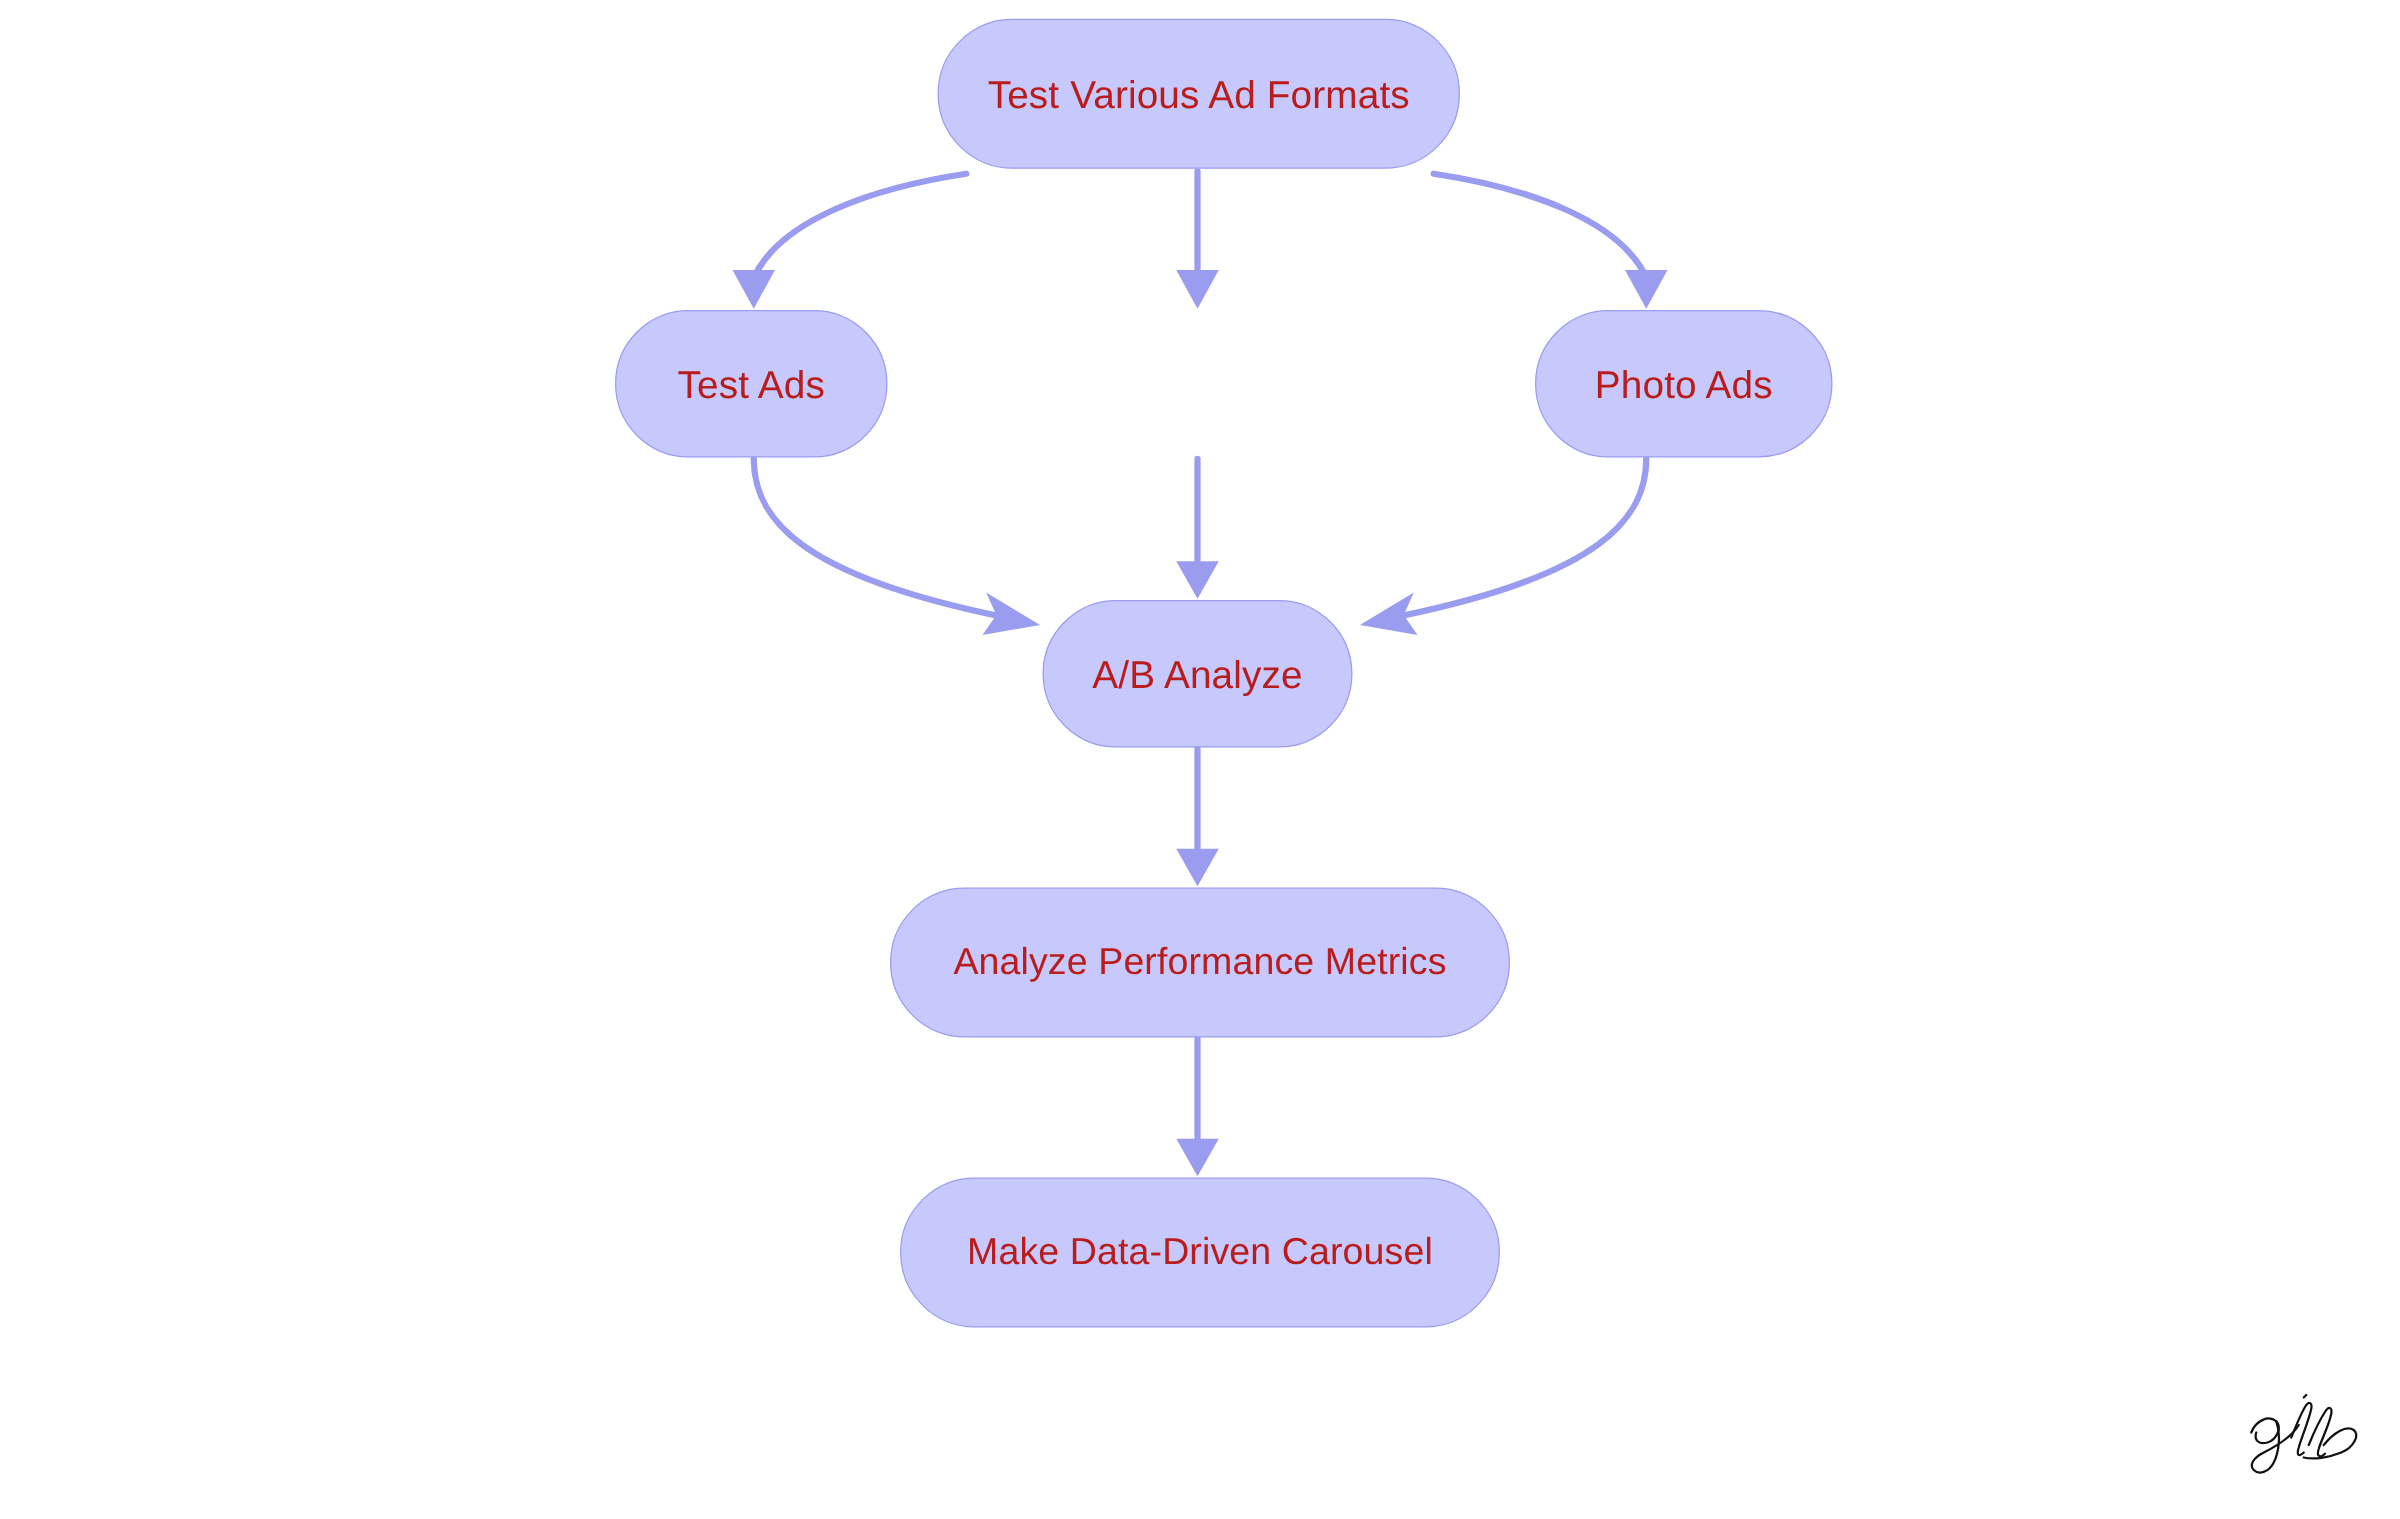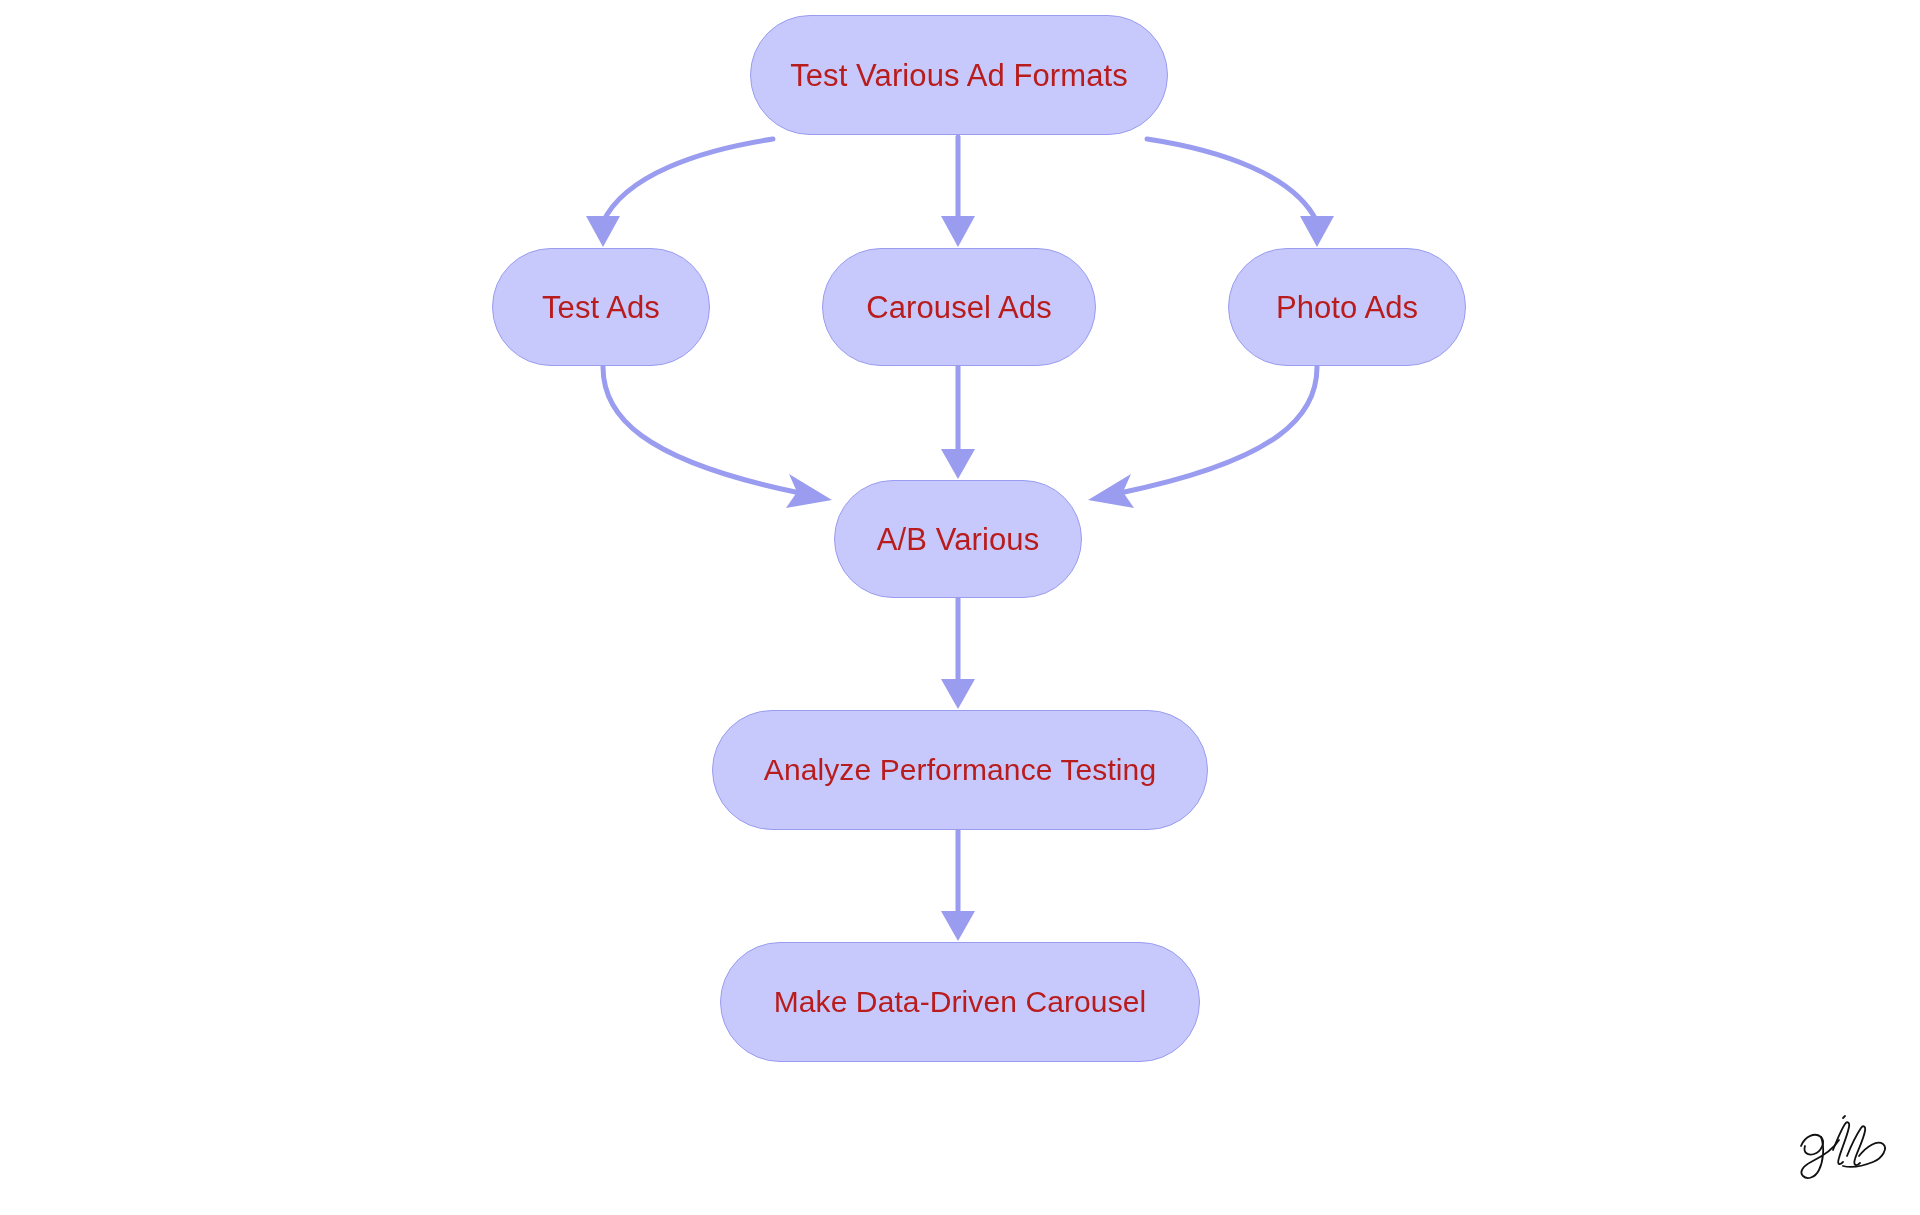--- a/index.html
+++ b/index.html
@@ -115,34 +115,31 @@
   </svg>
 
   <div class="node" style="left:750px; top:15px; width:418px; height:120px;">
     <span class="node-label">Test Various Ad Formats</span>
   </div>
 
   <div class="node" style="left:492px; top:248px; width:218px; height:118px;">
     <span class="node-label">Test Ads</span>
   </div>
 
-  <div class="node" style="left:822px; top:248px; width:274px; height:118px;">
-    <span class="node-label">Carousel Ads</span>
-  </div>
 
   <div class="node" style="left:1228px; top:248px; width:238px; height:118px;">
     <span class="node-label">Photo Ads</span>
   </div>
 
   <div class="node" style="left:834px; top:480px; width:248px; height:118px;">
-    <span class="node-label">A/B Various</span>
+    <span class="node-label">A/B Analyze</span>
   </div>
 
   <div class="node" style="left:712px; top:710px; width:496px; height:120px;">
-    <span class="node-label small">Analyze Performance Testing</span>
+    <span class="node-label small">Analyze Performance Metrics</span>
   </div>
 
   <div class="node" style="left:720px; top:942px; width:480px; height:120px;">
     <span class="node-label small">Make Data-Driven Carousel</span>
   </div>
 
   <svg id="watermark" viewBox="0 0 110 86">
     <g fill="none" stroke="#111111" stroke-width="1.8" stroke-linecap="round" stroke-linejoin="round">
       <path d="M 12 42 C 16 32 26 28 32 33 C 37 38 32 48 25 50 C 18 52 14 48 16 42"></path>
       <path d="M 32 33 C 36 44 34 58 30 66 C 26 74 18 76 14 72 C 10 68 14 62 22 58 C 32 53 44 46 50 36"></path>

